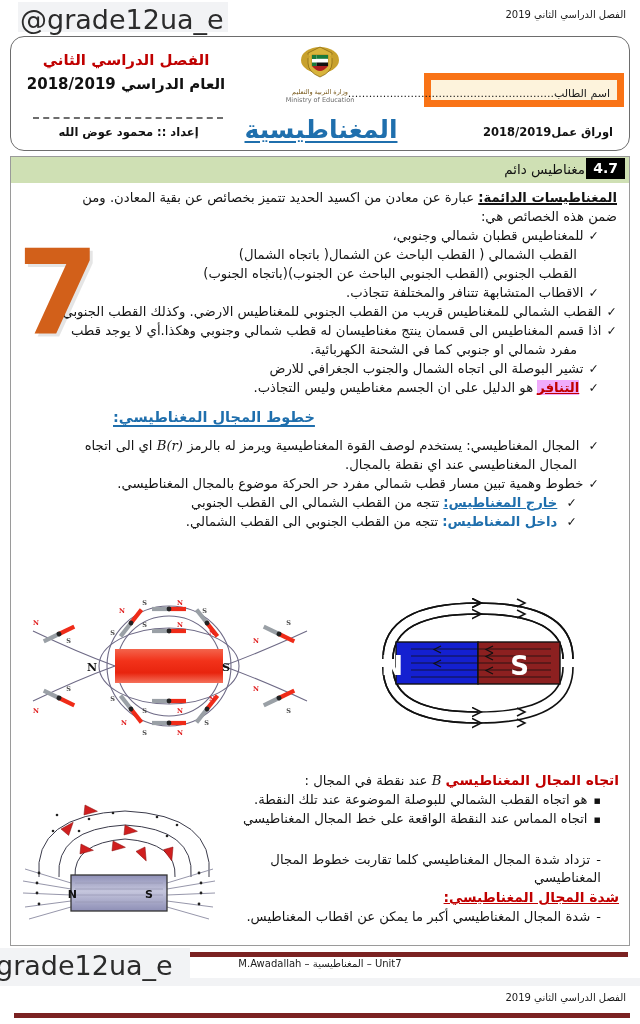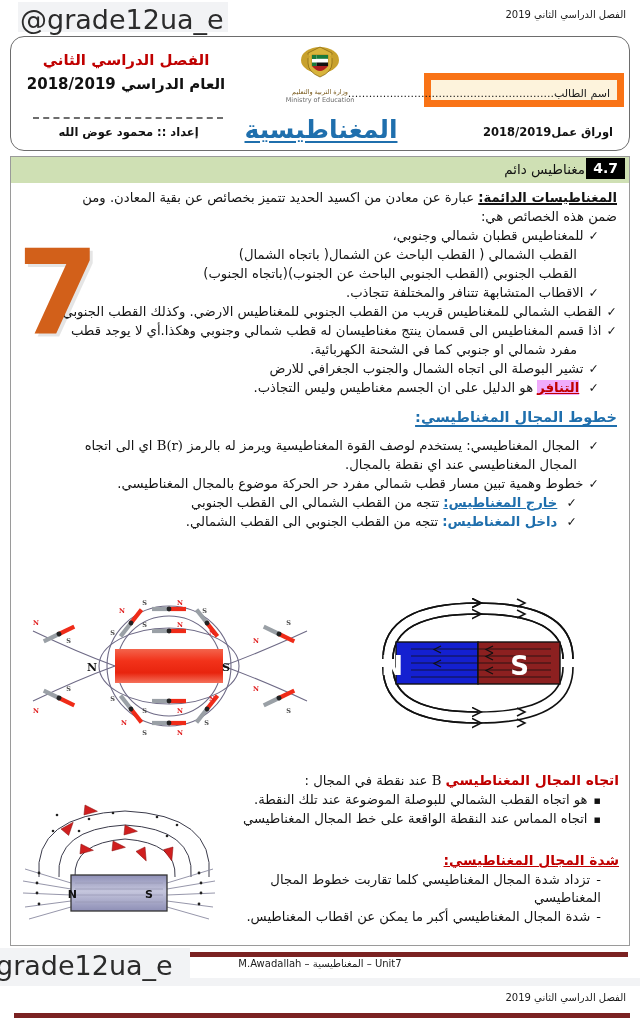--- a/index.html
+++ b/index.html
@@ -199,20 +199,21 @@
     text-decoration-thickness: 2px;
     text-underline-offset: 2.5px;
   }
   .bluelink {
     color: #1f6fad; font-weight: bold;
     text-decoration: underline;
   }
   .blueplain { color: #1f6fad; font-weight: bold; }
   .vecB {
     font-family: "DejaVu Serif", serif;
+    font-style: italic;
     direction: ltr;
     display: inline-block;
   }
 
   
   .big7 {
     position: absolute;
     top: 62px; left: 6px;
     font-size: 118px;
     font-weight: bold;
@@ -354,21 +355,21 @@
       <div class="line indent-2">القطب الجنوبي (القطب الجنوبي الباحث عن الجنوب)(باتجاه الجنوب)</div>
       <div class="line tick indent-1">الاقطاب المتشابهة تتنافر والمختلفة تتجاذب.</div>
       <div class="line tick">القطب الشمالي للمغناطيس قريب من القطب الجنوبي للمغناطيس الارضي. وكذلك القطب الجنوبي</div>
       <div class="line tick">اذا قسم المغناطيس الى قسمان ينتج مغناطيسان له قطب شمالي وجنوبي وهكذا.أي لا يوجد قطب</div>
       <div class="line indent-2">مفرد شمالي او جنوبي كما في الشحنة الكهربائية.</div>
       <div class="line tick indent-1">تشير البوصلة الى اتجاه الشمال والجنوب الجغرافي للارض</div>
       <div class="line tick indent-1">
         <span class="redhl">التنافر</span><span> هو الدليل على ان الجسم مغناطيس وليس التجاذب.</span>
       </div>
 
-      <div class="line" style="margin-top:12px; text-align:right; padding-left:90px;">
+      <div class="line" style="margin-top:12px; text-align:left; padding-left:90px;">
         <span class="subhead">خطوط المجال المغناطيسي:</span>
       </div>
 
       <div class="line tick indent-1" style="margin-top:9px;">
         <span>المجال المغناطيسي: يستخدم لوصف القوة المغناطيسية ويرمز له بالرمز</span>
         <span class="vecB">
           <span>B(r)</span>
         </span>
         <span>اي الى اتجاه</span>
       </div>
@@ -595,24 +596,24 @@
         <div class="line">
           <span class="heading-red" style="text-decoration:none;">اتجاه المجال المغناطيسي</span>
           <span class="vecB">B</span>
           <span>عند نقطة في المجال :</span>
         </div>
         <div class="line bul indent-1">هو اتجاه القطب الشمالي للبوصلة الموضوعة عند تلك النقطة.</div>
         <div class="line bul indent-1">اتجاه المماس عند النقطة الواقعة على خط المجال المغناطيسي</div>
       </div>
 
       <div class="blk-str">
+        <div class="line dash indent-1">تزداد شدة المجال المغناطيسي كلما تقاربت خطوط المجال المغناطيسي</div>
         <div class="line">
           <span class="heading-red">شدة المجال المغناطيسي:</span>
         </div>
-        <div class="line dash indent-1">تزداد شدة المجال المغناطيسي كلما تقاربت خطوط المجال المغناطيسي</div>
         <div class="line dash indent-1">شدة المجال المغناطيسي أكبر ما يمكن عن اقطاب المغناطيس.</div>
       </div>
 
     </div>
   </div>
 
   <div class="foot-rule"></div>
   <div class="foot-left">1Page</div>
   <div class="foot-center">Unit7 – المغناطيسية – M.Awadallah</div>
 

